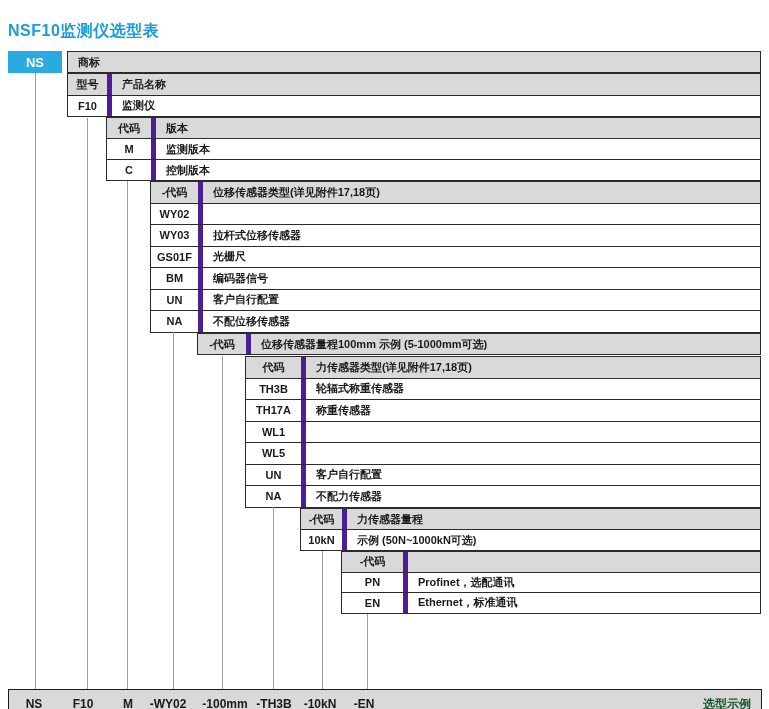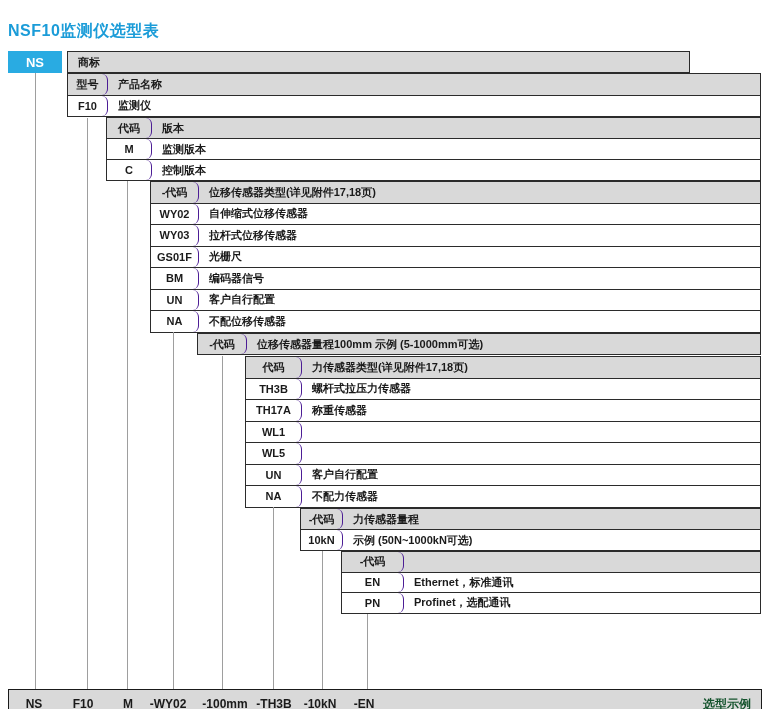--- a/index.html
+++ b/index.html
@@ -14,28 +14,28 @@
   }
   .ns-box{
     position:absolute;left:8px;top:35px;width:54px;height:22px;background:#29abe2;
     color:#ffffff;font-weight:bold;font-size:13px;display:flex;align-items:center;justify-content:center;
   }
   .tbl{position:absolute;border:1px solid #2b2b2b;box-sizing:border-box;background:#ffffff;}
   .row{display:flex;border-top:1px solid #2b2b2b;align-items:stretch;}
   .row:first-child{border-top:none;}
   .row.hdr{background:#d9d9d9;}
   .code{
-    flex:none;border-right:1px solid #4c1d95;display:flex;align-items:center;justify-content:center;
-    font-weight:bold;font-size:11px;color:#1a1a1a;white-space:nowrap;border-radius:6px;
+    flex:none;border-right:5px solid #4c1d95;display:flex;align-items:center;justify-content:center;
+    font-weight:bold;font-size:11px;color:#1a1a1a;white-space:nowrap;
   }
   .desc{
     flex:1;display:flex;align-items:center;padding-left:10px;font-weight:bold;font-size:11px;
     color:#1a1a1a;white-space:nowrap;overflow:hidden;
   }
-  .t1{left:67px;top:35px;width:623px;}  .t1 .row{height:20px;}
+  .t1{left:67px;top:35px;width:694px;}  .t1 .row{height:20px;}
   .t2{left:67px;top:57px;width:694px;}  .t2 .row{height:20.5px;} .t2 .code{width:39px;}
   .t3{left:106px;top:101px;width:655px;} .t3 .row{height:20px;}   .t3 .code{width:44px;}
   .t4{left:150px;top:165px;width:611px;} .t4 .row{height:20.5px;} .t4 .code{width:47px;}
   .t5{left:197px;top:317px;width:564px;} .t5 .row{height:20px;}   .t5 .code{width:48px;}
   .t6{left:245px;top:340px;width:516px;} .t6 .row{height:20.5px;} .t6 .code{width:55px;}
   .t7{left:300px;top:492px;width:461px;} .t7 .row{height:20px;}   .t7 .code{width:41px;}
   .t8{left:341px;top:535px;width:420px;} .t8 .row{height:19.5px;} .t8 .code{width:61px;}
   .vline{position:absolute;width:1px;background:#9e9e9e;}
   .v1{left:35px;top:57px;height:616px;}
   .v2{left:87px;top:102px;height:571px;}
@@ -99,21 +99,20 @@
     </div>
   </div>
 
   <div class="tbl t4">
     <div class="row hdr">
       <div class="code">-代码</div>
       <div class="desc">位移传感器类型(详见附件17,18页)</div>
     </div>
     <div class="row">
       <div class="code">WY02</div>
-      <div class="desc">自伸缩式位移传感器</div>
     </div>
     <div class="row">
       <div class="code">WY03</div>
       <div class="desc">拉杆式位移传感器</div>
     </div>
     <div class="row">
       <div class="code">GS01F</div>
       <div class="desc">光栅尺</div>
     </div>
     <div class="row">
@@ -137,21 +136,21 @@
     </div>
   </div>
 
   <div class="tbl t6">
     <div class="row hdr">
       <div class="code">代码</div>
       <div class="desc">力传感器类型(详见附件17,18页)</div>
     </div>
     <div class="row">
       <div class="code">TH3B</div>
-      <div class="desc">螺杆式拉压力传感器</div>
+      <div class="desc">轮辐式称重传感器</div>
     </div>
     <div class="row">
       <div class="code">TH17A</div>
       <div class="desc">称重传感器</div>
     </div>
     <div class="row">
       <div class="code">WL1</div>
     </div>
     <div class="row">
       <div class="code">WL5</div>
@@ -175,26 +174,26 @@
       <div class="code">10kN</div>
       <div class="desc">示例 (50N~1000kN可选)</div>
     </div>
   </div>
 
   <div class="tbl t8">
     <div class="row hdr">
       <div class="code">-代码</div>
     </div>
     <div class="row">
+      <div class="code">PN</div>
+      <div class="desc">Profinet，选配通讯</div>
+    </div>
+    <div class="row">
       <div class="code">EN</div>
       <div class="desc">Ethernet，标准通讯</div>
-    </div>
-    <div class="row">
-      <div class="code">PN</div>
-      <div class="desc">Profinet，选配通讯</div>
     </div>
   </div>
 
   <div class="vline v1"></div>
   <div class="vline v2"></div>
   <div class="vline v3"></div>
   <div class="vline v4"></div>
   <div class="vline v5"></div>
   <div class="vline v6"></div>
   <div class="vline v7"></div>

